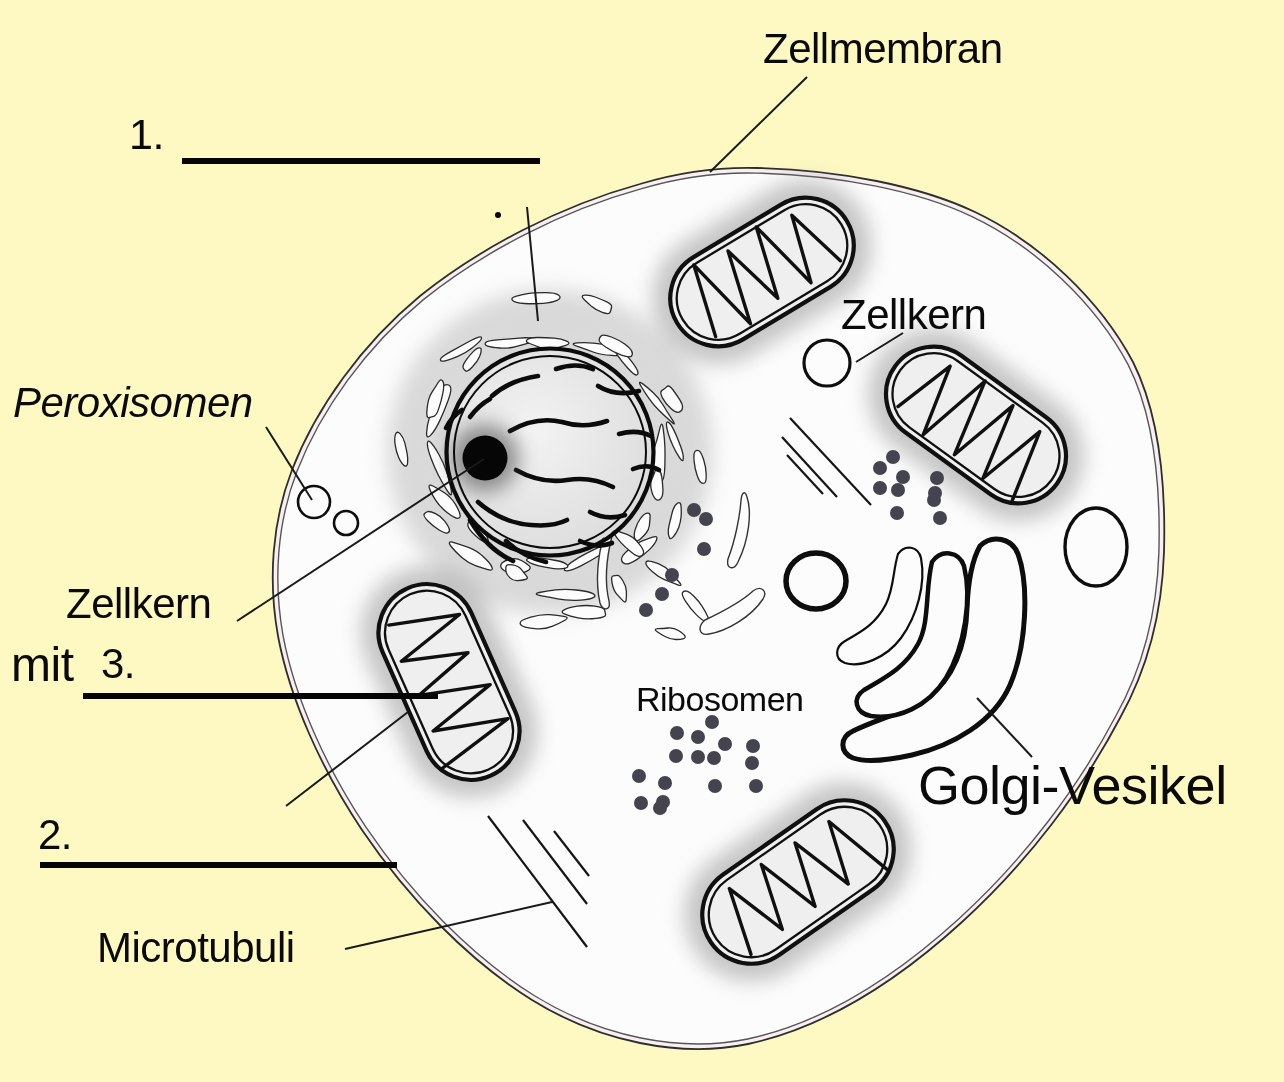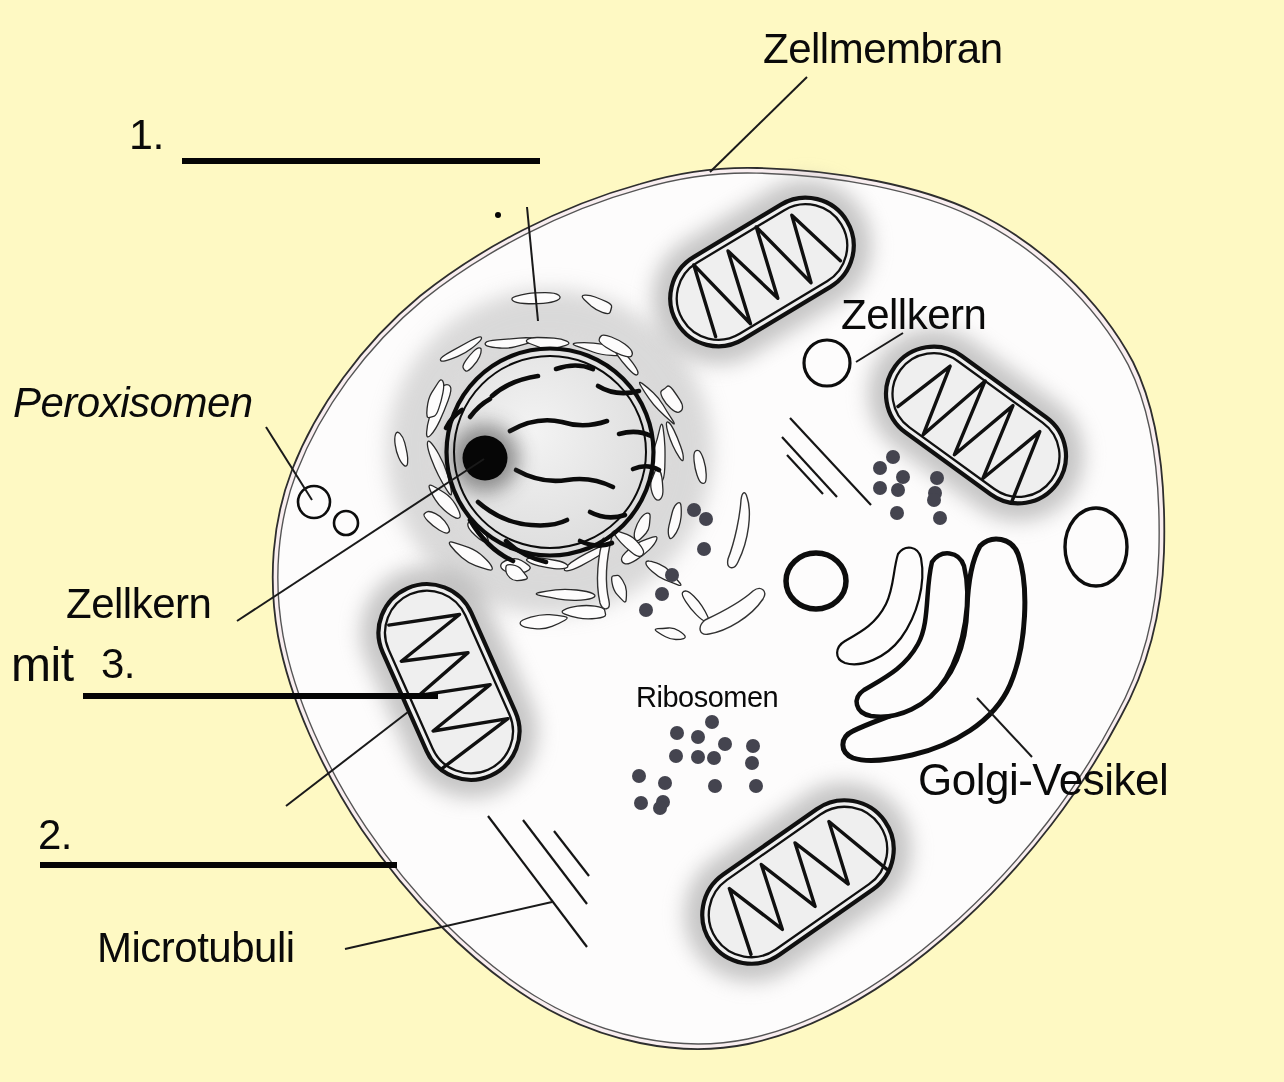--- a/index.html
+++ b/index.html
@@ -198,17 +198,17 @@
       <circle cx="498" cy="215" r="3" fill="#050505"></circle>
     </svg>
 
   <div class="lbl" style="left: 763px; top: 27px; font-size: 42px;">Zellmembran</div>
   <div class="lbl" style="left: 129px; top: 112px; font-size: 43px;">1.</div>
   <div class="lbl" style="left: 841px; top: 293px; font-size: 42px;">Zellkern</div>
   <div class="lbl" style="left: 13px; top: 381px; font-size: 42px; font-style: italic;">Peroxisomen</div>
   <div class="lbl" style="left: 66px; top: 567px; font-size: 42px; margin-top: 15px;">Zellkern</div>
   <div class="lbl" style="left: 11px; top: 640px; font-size: 48px;">mit</div>
   <div class="lbl" style="left: 101px; top: 642px; font-size: 42px;">3.</div>
-  <div class="lbl" style="left: 636px; top: 682px; font-size: 29px; text-align: center;">Ribosomen</div>
-  <div class="lbl" style="left: 918px; top: 757px; font-size: 44px;">Golgi-Vesikel</div>
+  <div class="lbl" style="left: 636px; top: 682px; font-size: 34px; text-align: center;">Ribosomen</div>
+  <div class="lbl" style="left: 918px; top: 757px; font-size: 54px;">Golgi-Vesikel</div>
   <div class="lbl" style="left: 38px; top: 813px; font-size: 42px;">2.</div>
   <div class="lbl" style="left: 97px; top: 926px; font-size: 42px;">Microtubuli</div>
 </div>
 
 </body></html>

